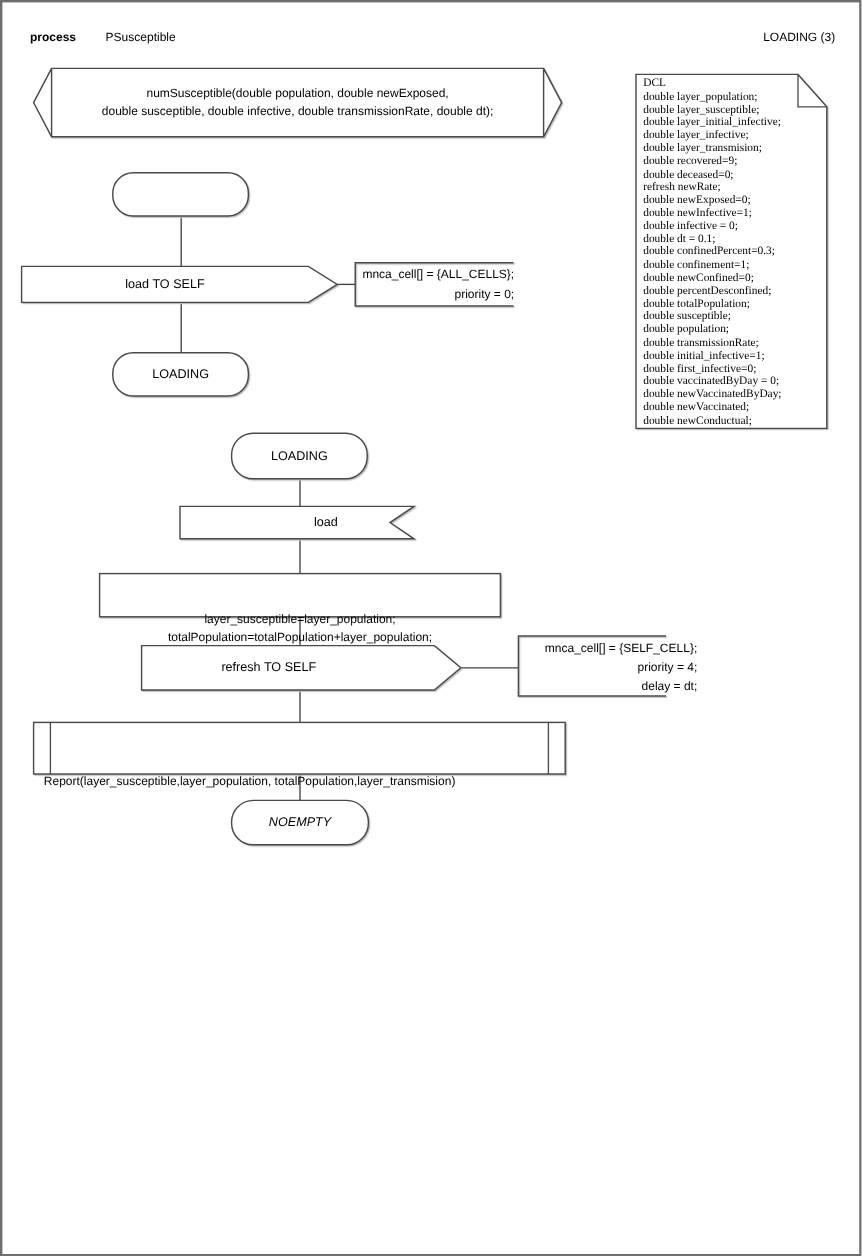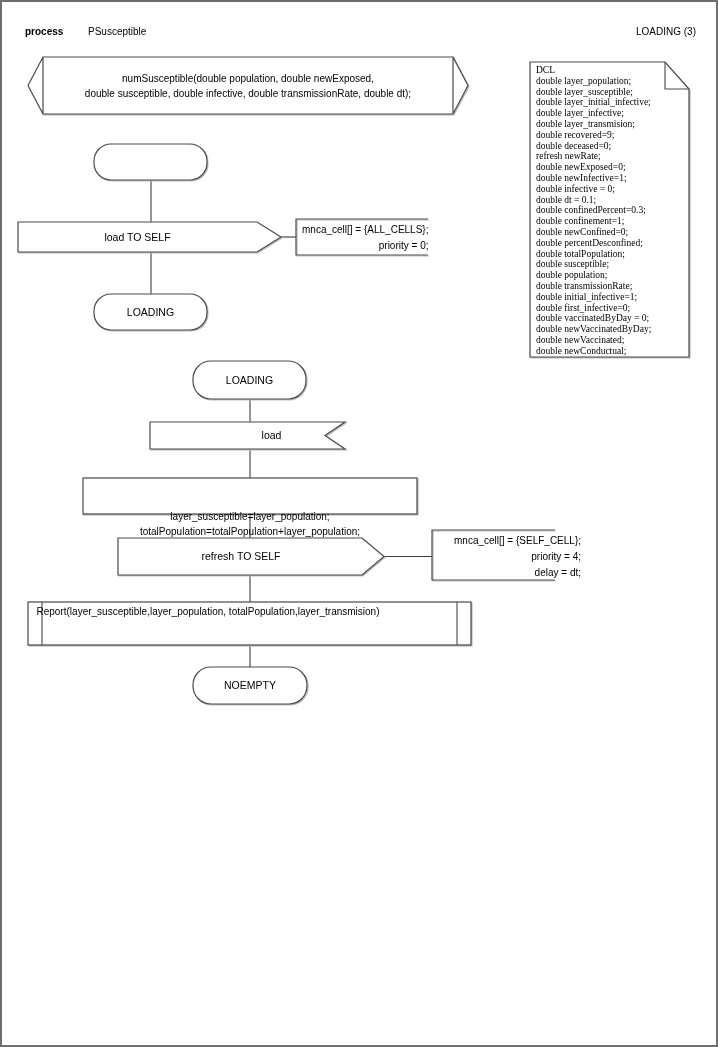--- a/index.html
+++ b/index.html
@@ -98,31 +98,31 @@
 
   <div class="lbl" style="left:191px;top:359px;width:113px;height:38px;">LOADING</div>
 
   <div class="lbl" style="left:148px;top:420px;width:195px;height:27px;margin-left:24px;">load</div>
 
   <div class="lbl small" style="left:81px;top:476px;width:334px;height:36px;margin-top:28px;">
     <span>layer_susceptible=layer_population;</span>
     <span>totalPopulation=totalPopulation+layer_population;</span>
   </div>
 
-  <div class="lbl" style="left:117px;top:536px;width:244px;height:37px;text-align:right;">refresh TO SELF</div>
+  <div class="lbl" style="left:100px;top:536px;width:244px;height:37px;text-align:right;">refresh TO SELF</div>
 
   <div class="note-text" style="left:436px;top:531px;margin-left:16px;">
     <div>mnca_cell[] = {SELF_CELL};</div>
     <div>priority = 4;</div>
     <div>delay = dt;</div>
   </div>
 
-  <div class="lbl small" style="left:40px;top:588px;width:332px;height:43px;">Report(layer_susceptible,layer_population, totalPopulation,layer_transmision)</div>
+  <div class="lbl small" style="left:40px;top:628px;width:332px;height:43px;">Report(layer_susceptible,layer_population, totalPopulation,layer_transmision)</div>
 
-  <div class="lbl" style="left:191px;top:665px;width:114px;height:37px;">NOEMPTY</div>
+  <div class="lbl" style="left:191px;top:665px;width:114px;height:37px;font-style:italic;">NOEMPTY</div>
 
   <div class="dcl-text">
       <div>DCL</div>
       <div>double layer_population;</div>
       <div>double layer_susceptible;</div>
       <div>double layer_initial_infective;</div>
       <div>double layer_infective;</div>
       <div>double layer_transmision;</div>
       <div>double recovered=9;</div>
       <div>double deceased=0;</div>

